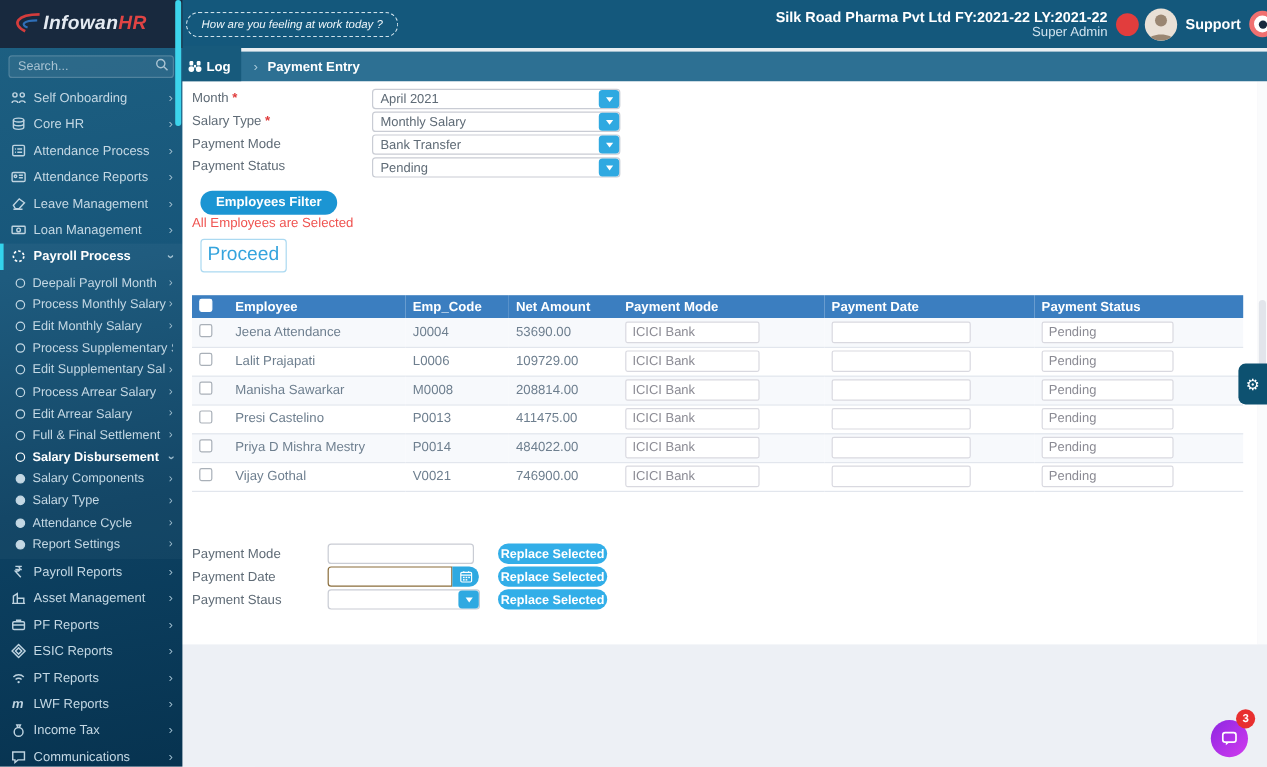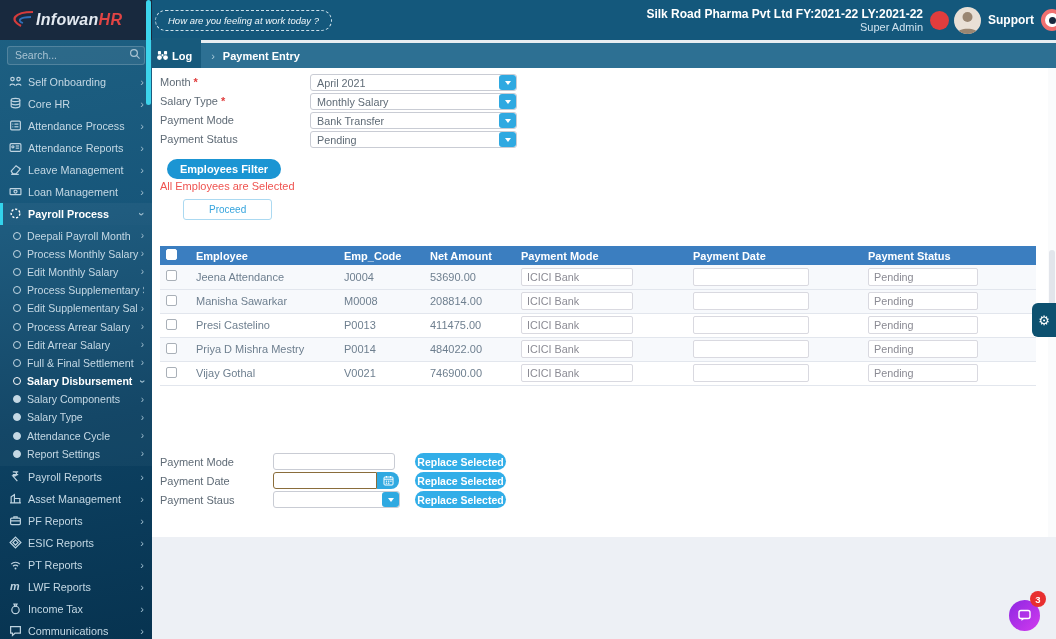--- a/index.html
+++ b/index.html
@@ -70,21 +70,21 @@
   .dd { position:absolute; left:163px; width:207px; height:17px; border:1px solid #c9ccd4; border-radius:3px;
     background:#fff; display:flex; align-items:center; cursor:pointer; }
   .dd .val { flex:1; font-size:10.8px; color:#5f6b76; padding:0 6px; white-space:nowrap; overflow:hidden;}
   .dd-btn { width:17px; height:15px; background:#2fa9e1; border-radius:3px; display:flex; align-items:center; justify-content:center; }
   .tri-dn { width:0; height:0; border-left:3.5px solid transparent; border-right:3.5px solid transparent; border-top:4.5px solid #fff; }
 
   .btn-filter { position:absolute; left:20px; top:91px; background:#1b95d3; color:#fff; border:none; border-radius:12px;
     font-weight:bold; font-size:11px; padding:4px 13px; cursor:pointer; font-family:inherit;}
   .note-red { position:absolute; left:13px; top:112px; color:#ef5350; font-size:11px; }
   .btn-proceed { position:absolute; left:20px; top:131px; background:#fff; color:#35a4dd; border:1px solid #abd9f1;
-    border-radius:3px; font-size:10px; padding:4px 25px; cursor:pointer; font-family:inherit;margin-left:16px;}
+    border-radius:3px; font-size:16px; padding:4px 5px; cursor:pointer; font-family:inherit;}
 
   
   table.grid { position:absolute; left:13px; top:178px; width:876px; border-collapse:collapse; table-layout:fixed; }
   table.grid th { background:#3b7ec0; color:#fff; font-size:11px; font-weight:bold; text-align:left; height:19px; padding:0 6px; }
   table.grid td { font-size:11px; color:#6e7f8f; height:24px; padding:0 6px; border-bottom:1px solid #e2e6ed; }
   table.grid tr.alt td { background:#f7f9fc; }
   .col-cb { width:30px; } .col-emp { width:148px; } .col-code { width:86px; } .col-net { width:91px; }
   .col-mode { width:172px; } .col-date { width:175px; } .col-stat { width:174px; }
   .cb { width:11px; height:11px; border:1px solid #a9b0b8; border-radius:2px; background:#fff; display:inline-block; cursor:pointer;}
   .cb.head { border-color:#fff; background:#fff; }
@@ -464,20 +464,29 @@
     <tbody>
       <tr class="alt">
         <td><span class="cb"></span></td>
         <td>Jeena Attendance</td>
         <td>J0004</td>
         <td>53690.00</td>
         <td><input class="cell-input" value="ICICI Bank" style=""></td>
         <td><input class="cell-input date" value="" style=""></td>
         <td><input class="cell-input stat" value="Pending" style=""></td>
       </tr>
+      <tr>
+        <td><span class="cb"></span></td>
+        <td>Lalit Prajapati</td>
+        <td>L0006</td>
+        <td>109729.00</td>
+        <td><input class="cell-input" value="ICICI Bank" style=""></td>
+        <td><input class="cell-input date" value="" style=""></td>
+        <td><input class="cell-input stat" value="Pending" style=""></td>
+      </tr>
       <tr class="alt">
         <td><span class="cb"></span></td>
         <td>Manisha Sawarkar</td>
         <td>M0008</td>
         <td>208814.00</td>
         <td><input class="cell-input" value="ICICI Bank" style=""></td>
         <td><input class="cell-input date" value="" style=""></td>
         <td><input class="cell-input stat" value="Pending" style=""></td>
       </tr>
       <tr>

